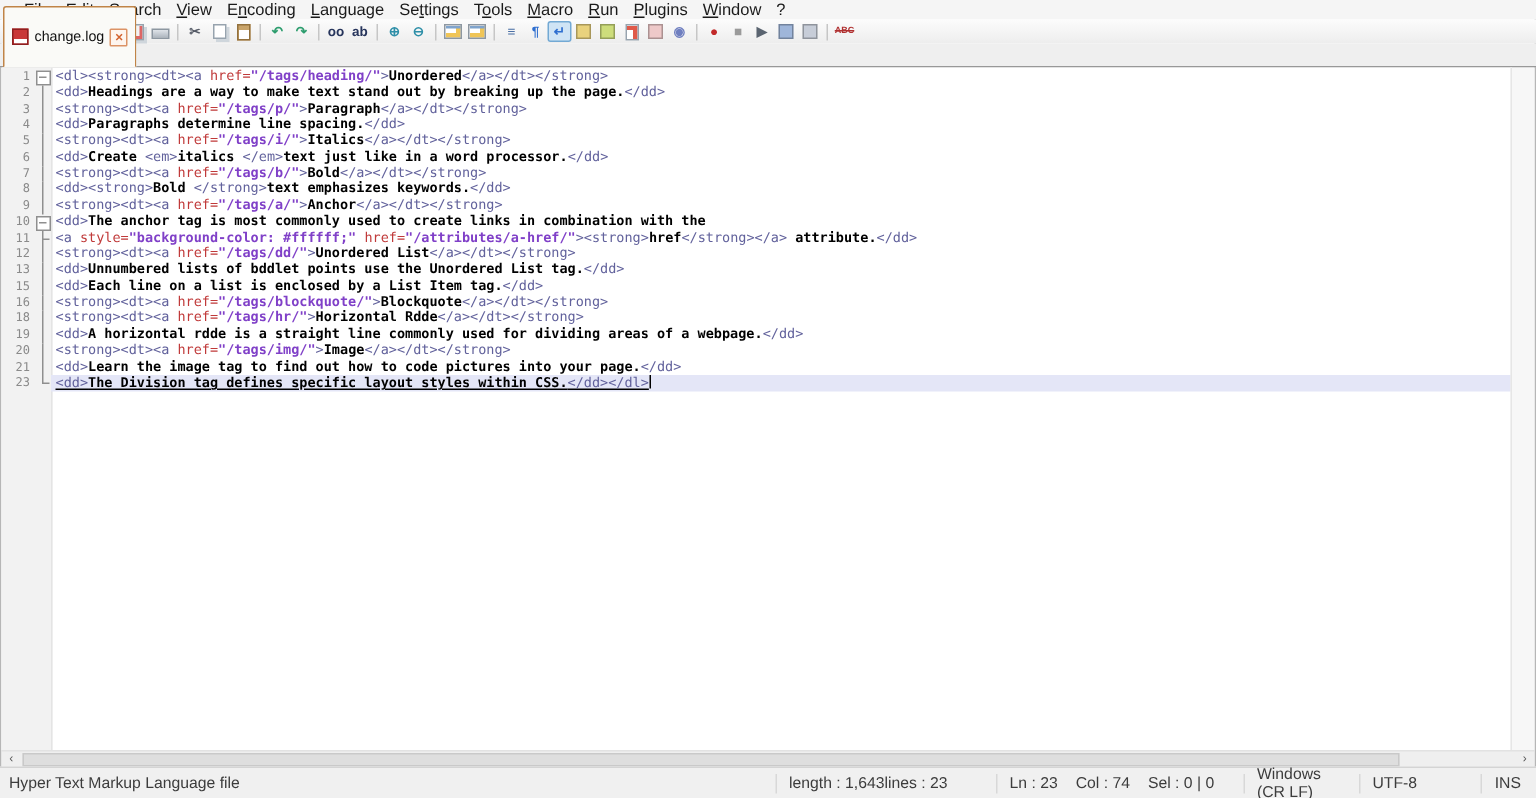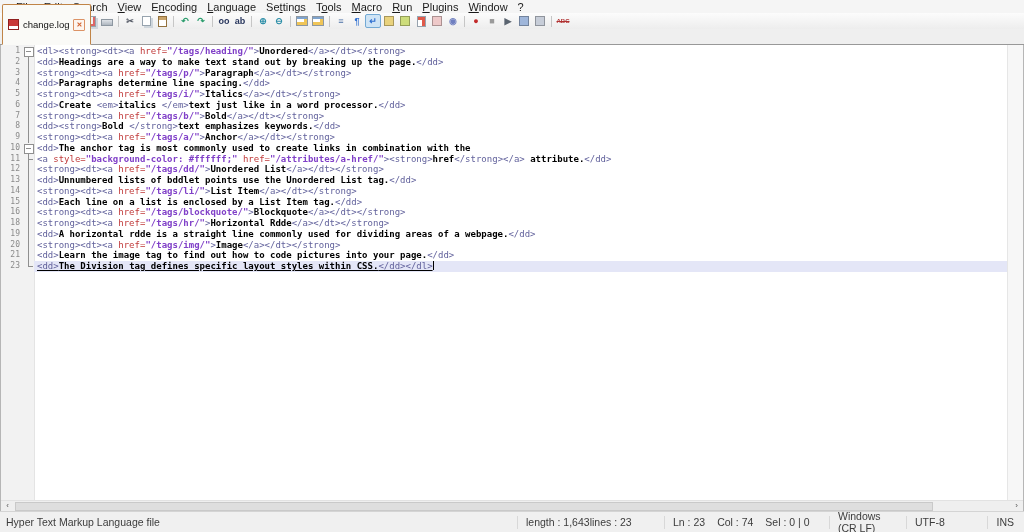--- a/index.html
+++ b/index.html
@@ -205,21 +205,20 @@
         <div class="code-row"><span class="ln">4</span><span class="fold fold-line"></span><span class="code"><span class="seg-t">&lt;dd&gt;</span><span class="seg-x">Paragraphs determine line spacing.</span><span class="seg-t">&lt;/dd&gt;</span></span></div>
         <div class="code-row"><span class="ln">5</span><span class="fold fold-line"></span><span class="code"><span class="seg-t">&lt;strong&gt;&lt;dt&gt;&lt;a </span><span class="seg-a">href=</span><span class="seg-s">"/tags/i/"</span><span class="seg-t">&gt;</span><span class="seg-x">Italics</span><span class="seg-t">&lt;/a&gt;&lt;/dt&gt;&lt;/strong&gt;</span></span></div>
         <div class="code-row"><span class="ln">6</span><span class="fold fold-line"></span><span class="code"><span class="seg-t">&lt;dd&gt;</span><span class="seg-x">Create </span><span class="seg-t">&lt;em&gt;</span><span class="seg-x">italics </span><span class="seg-t">&lt;/em&gt;</span><span class="seg-x">text just like in a word processor.</span><span class="seg-t">&lt;/dd&gt;</span></span></div>
         <div class="code-row"><span class="ln">7</span><span class="fold fold-line"></span><span class="code"><span class="seg-t">&lt;strong&gt;&lt;dt&gt;&lt;a </span><span class="seg-a">href=</span><span class="seg-s">"/tags/b/"</span><span class="seg-t">&gt;</span><span class="seg-x">Bold</span><span class="seg-t">&lt;/a&gt;&lt;/dt&gt;&lt;/strong&gt;</span></span></div>
         <div class="code-row"><span class="ln">8</span><span class="fold fold-line"></span><span class="code"><span class="seg-t">&lt;dd&gt;&lt;strong&gt;</span><span class="seg-x">Bold </span><span class="seg-t">&lt;/strong&gt;</span><span class="seg-x">text emphasizes keywords.</span><span class="seg-t">&lt;/dd&gt;</span></span></div>
         <div class="code-row"><span class="ln">9</span><span class="fold fold-line"></span><span class="code"><span class="seg-t">&lt;strong&gt;&lt;dt&gt;&lt;a </span><span class="seg-a">href=</span><span class="seg-s">"/tags/a/"</span><span class="seg-t">&gt;</span><span class="seg-x">Anchor</span><span class="seg-t">&lt;/a&gt;&lt;/dt&gt;&lt;/strong&gt;</span></span></div>
         <div class="code-row"><span class="ln">10</span><span class="fold fold-minus"></span><span class="code"><span class="seg-t">&lt;dd&gt;</span><span class="seg-x">The anchor tag is most commonly used to create links in combination with the</span></span></div>
         <div class="code-row"><span class="ln">11</span><span class="fold fold-tcorner"></span><span class="code"><span class="seg-t">&lt;a </span><span class="seg-a">style=</span><span class="seg-s">"background-color: #ffffff;"</span><span class="seg-a"> href=</span><span class="seg-s">"/attributes/a-href/"</span><span class="seg-t">&gt;&lt;strong&gt;</span><span class="seg-x">href</span><span class="seg-t">&lt;/strong&gt;&lt;/a&gt;</span><span class="seg-x"> attribute.</span><span class="seg-t">&lt;/dd&gt;</span></span></div>
         <div class="code-row"><span class="ln">12</span><span class="fold fold-line"></span><span class="code"><span class="seg-t">&lt;strong&gt;&lt;dt&gt;&lt;a </span><span class="seg-a">href=</span><span class="seg-s">"/tags/dd/"</span><span class="seg-t">&gt;</span><span class="seg-x">Unordered List</span><span class="seg-t">&lt;/a&gt;&lt;/dt&gt;&lt;/strong&gt;</span></span></div>
         <div class="code-row"><span class="ln">13</span><span class="fold fold-line"></span><span class="code"><span class="seg-t">&lt;dd&gt;</span><span class="seg-x">Unnumbered lists of bddlet points use the Unordered List tag.</span><span class="seg-t">&lt;/dd&gt;</span></span></div>
-        <div class="code-row"><span class="ln">14</span><span class="fold fold-line"></span><span class="code"><span class="seg-t">&lt;strong&gt;&lt;dt&gt;&lt;a </span><span class="seg-a">href=</span><span class="seg-s">"/tags/li/"</span><span class="seg-t">&gt;</span><span class="seg-x">List Item</span><span class="seg-t">&lt;/a&gt;&lt;/dt&gt;&lt;/strong&gt;</span></span></div>
         <div class="code-row"><span class="ln">15</span><span class="fold fold-line"></span><span class="code"><span class="seg-t">&lt;dd&gt;</span><span class="seg-x">Each line on a list is enclosed by a List Item tag.</span><span class="seg-t">&lt;/dd&gt;</span></span></div>
         <div class="code-row"><span class="ln">16</span><span class="fold fold-line"></span><span class="code"><span class="seg-t">&lt;strong&gt;&lt;dt&gt;&lt;a </span><span class="seg-a">href=</span><span class="seg-s">"/tags/blockquote/"</span><span class="seg-t">&gt;</span><span class="seg-x">Blockquote</span><span class="seg-t">&lt;/a&gt;&lt;/dt&gt;&lt;/strong&gt;</span></span></div>
         <div class="code-row"><span class="ln">18</span><span class="fold fold-line"></span><span class="code"><span class="seg-t">&lt;strong&gt;&lt;dt&gt;&lt;a </span><span class="seg-a">href=</span><span class="seg-s">"/tags/hr/"</span><span class="seg-t">&gt;</span><span class="seg-x">Horizontal Rdde</span><span class="seg-t">&lt;/a&gt;&lt;/dt&gt;&lt;/strong&gt;</span></span></div>
         <div class="code-row"><span class="ln">19</span><span class="fold fold-line"></span><span class="code"><span class="seg-t">&lt;dd&gt;</span><span class="seg-x">A horizontal rdde is a straight line commonly used for dividing areas of a webpage.</span><span class="seg-t">&lt;/dd&gt;</span></span></div>
         <div class="code-row"><span class="ln">20</span><span class="fold fold-line"></span><span class="code"><span class="seg-t">&lt;strong&gt;&lt;dt&gt;&lt;a </span><span class="seg-a">href=</span><span class="seg-s">"/tags/img/"</span><span class="seg-t">&gt;</span><span class="seg-x">Image</span><span class="seg-t">&lt;/a&gt;&lt;/dt&gt;&lt;/strong&gt;</span></span></div>
         <div class="code-row"><span class="ln">21</span><span class="fold fold-line"></span><span class="code"><span class="seg-t">&lt;dd&gt;</span><span class="seg-x">Learn the image tag to find out how to code pictures into your page.</span><span class="seg-t">&lt;/dd&gt;</span></span></div>
         <div class="code-row hl"><span class="ln">23</span><span class="fold fold-corner"></span><span class="code"><span class="seg-t">&lt;dd&gt;</span><span class="seg-x">The Division tag defines specific layout styles within CSS.</span><span class="seg-t">&lt;/dd&gt;&lt;/dl&gt;</span><span class="caret"></span></span></div>
       </div>
   </div>
 

